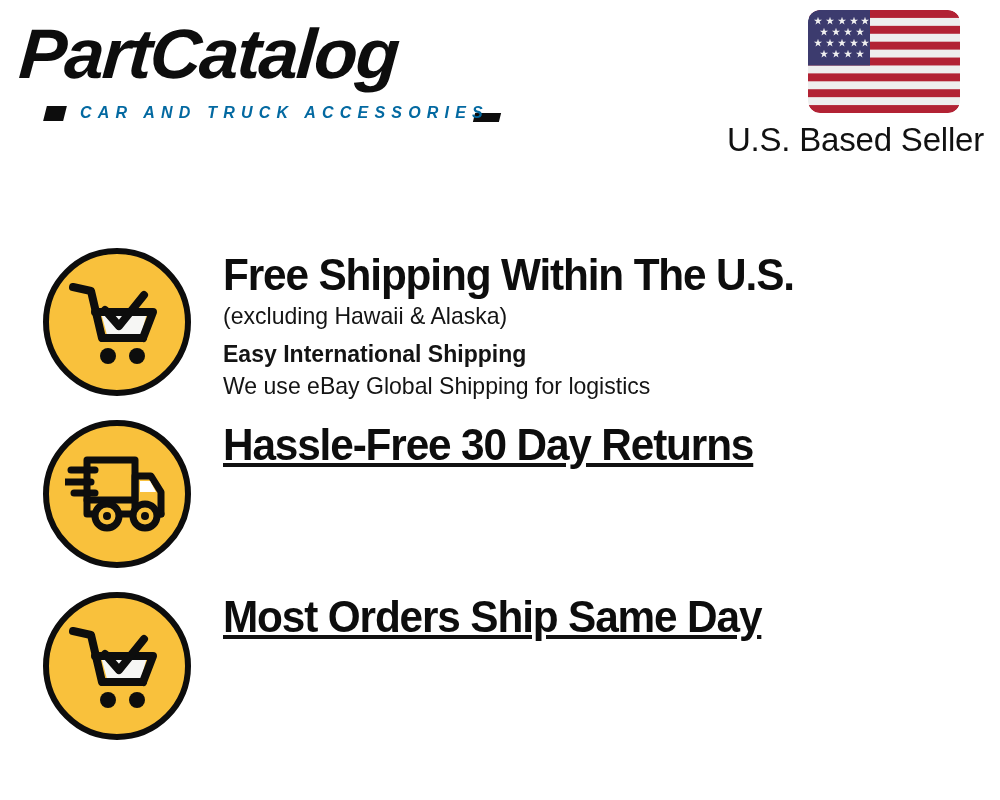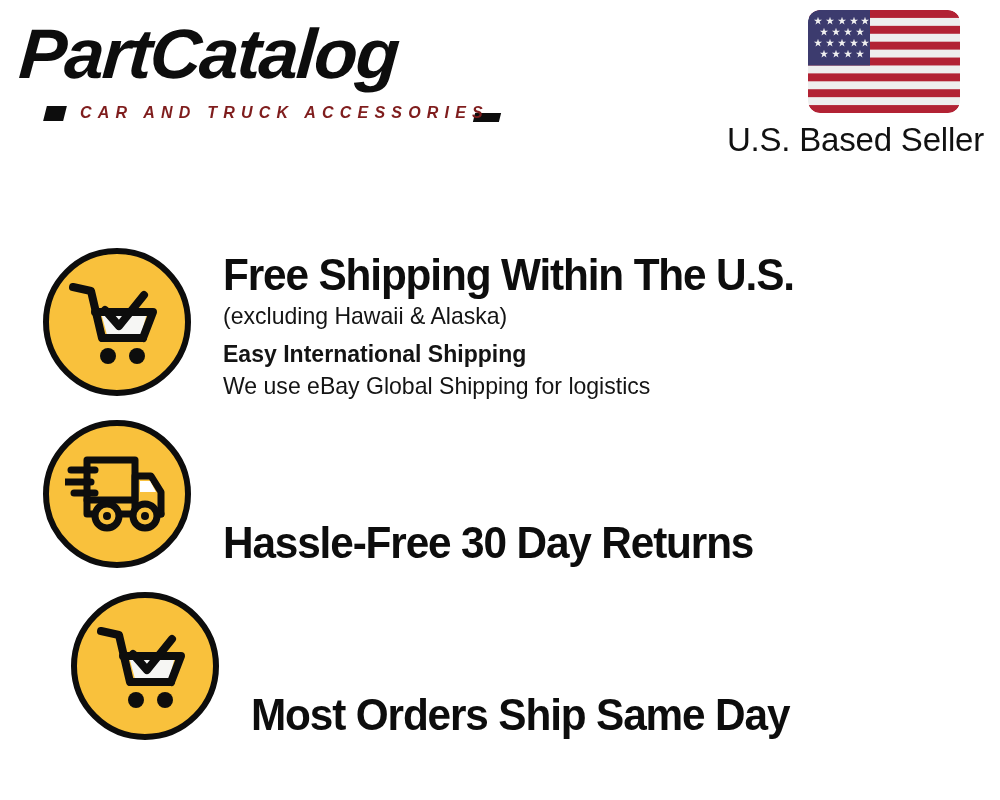--- a/index.html
+++ b/index.html
@@ -39,21 +39,21 @@
   }
   #brand-tagline {
     position: absolute;
     left: 58px;
     top: 86px;
     font-family: "Liberation Sans", sans-serif;
     font-weight: bold;
     font-style: italic;
     font-size: 16px;
     letter-spacing: 6.2px;
-    color: #7f1d1d;
+    color: #0369a1;
     white-space: nowrap;
   }
   .tagline-bar {
     position: absolute;
     background: #0d0d0d;
     height: 15px;
   }
   #tagline-bar-left {
     left: 23px;
     top: 88px;
@@ -98,21 +98,21 @@
   
   .feature-row {
     position: absolute;
     left: 0;
     width: 854px;
     display: flex;
     align-items: flex-start;
   }
   #feature-row-0 { top: 248px; }
   #feature-row-1 { top: 420px; }
-  #feature-row-2 { top: 592px; margin-left: 28px; }
+  #feature-row-2 { top: 592px; }
 
   .feature-badge {
     width: 148px;
     height: 148px;
     flex: 0 0 148px;
     margin-left: 43px;
     border-radius: 50%;
     background: #F9C13C;
     border: 6px solid #0d0d0d;
     box-sizing: border-box;
@@ -143,21 +143,21 @@
     line-height: 32px;
     color: #141414;
     white-space: nowrap;
     transform: scaleX(0.96);
     transform-origin: left center;
   }
   .feature-sub.bold { font-weight: bold; }
   .sub-gap { height: 6px; }
 
   
-  .row-center { align-items: flex-end; }
+  .row-center { align-items: flex-start; text-decoration: underline; }
   .row-center .feature-text { padding-top: 0; }
 </style>
 </head>
 <body>
 
 <div id="brand-logo">
   <div id="brand-wordmark">PartCatalog</div>
   <div class="tagline-bar" id="tagline-bar-left"></div>
   <div class="tagline-bar" id="tagline-bar-right"></div>
   <div id="brand-tagline">CAR AND TRUCK ACCESSORIES</div>

